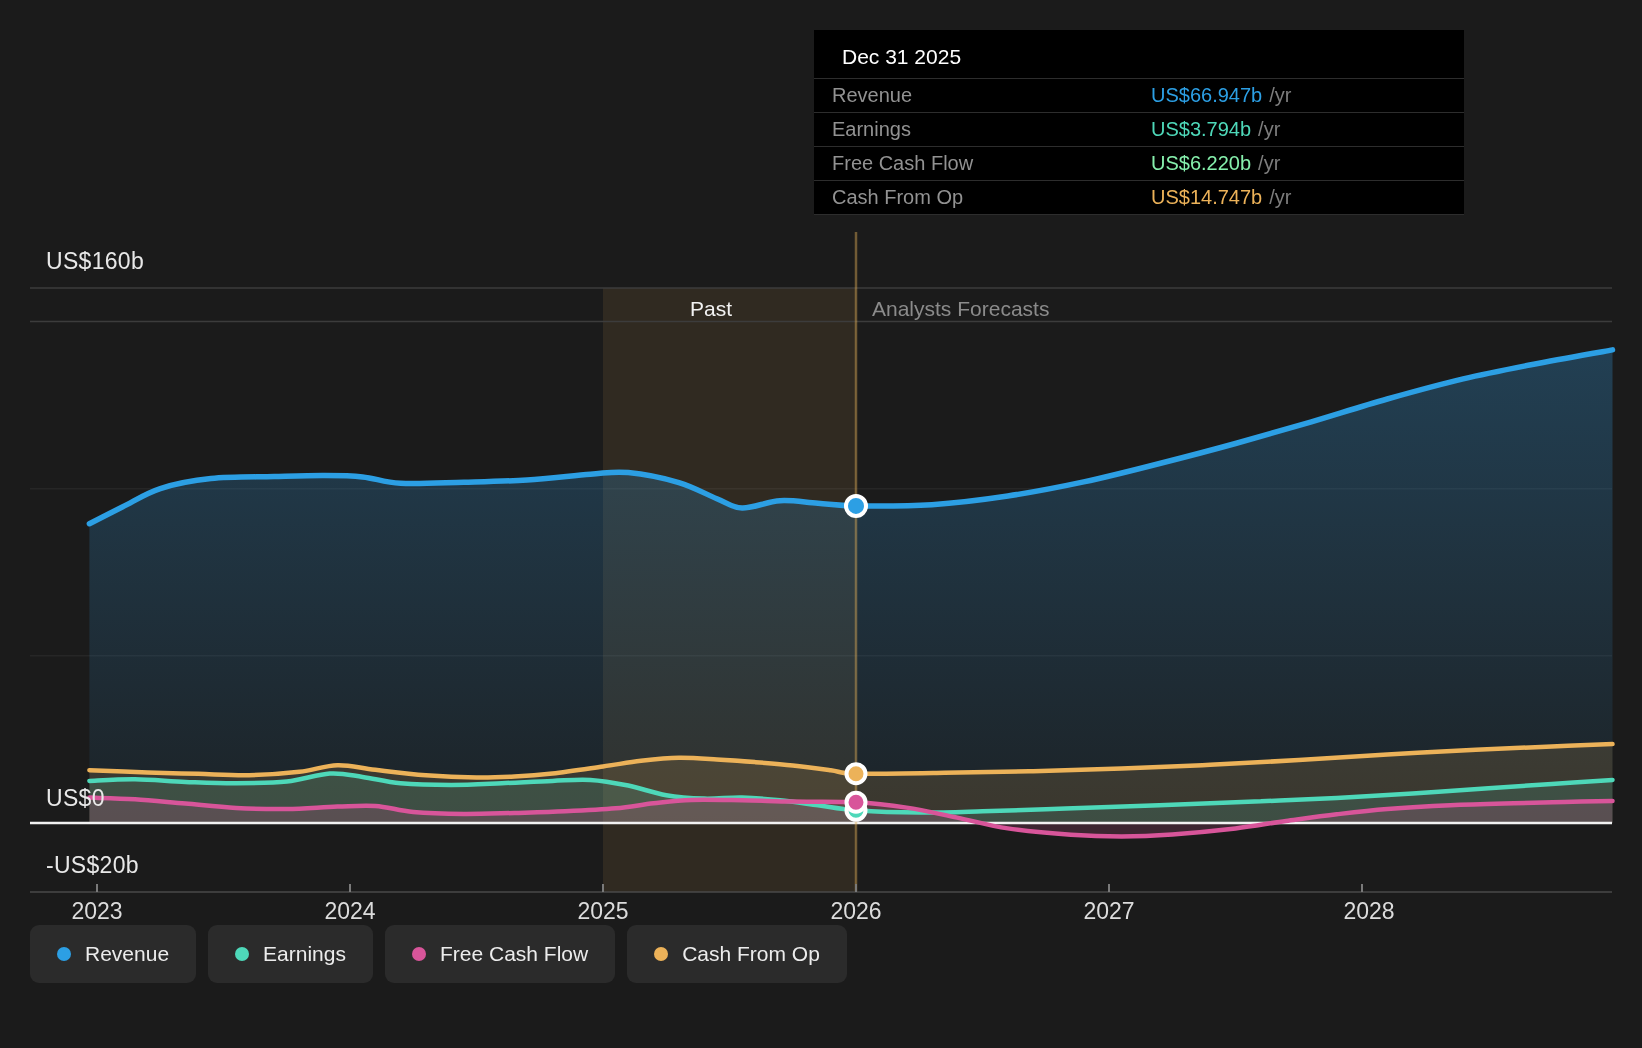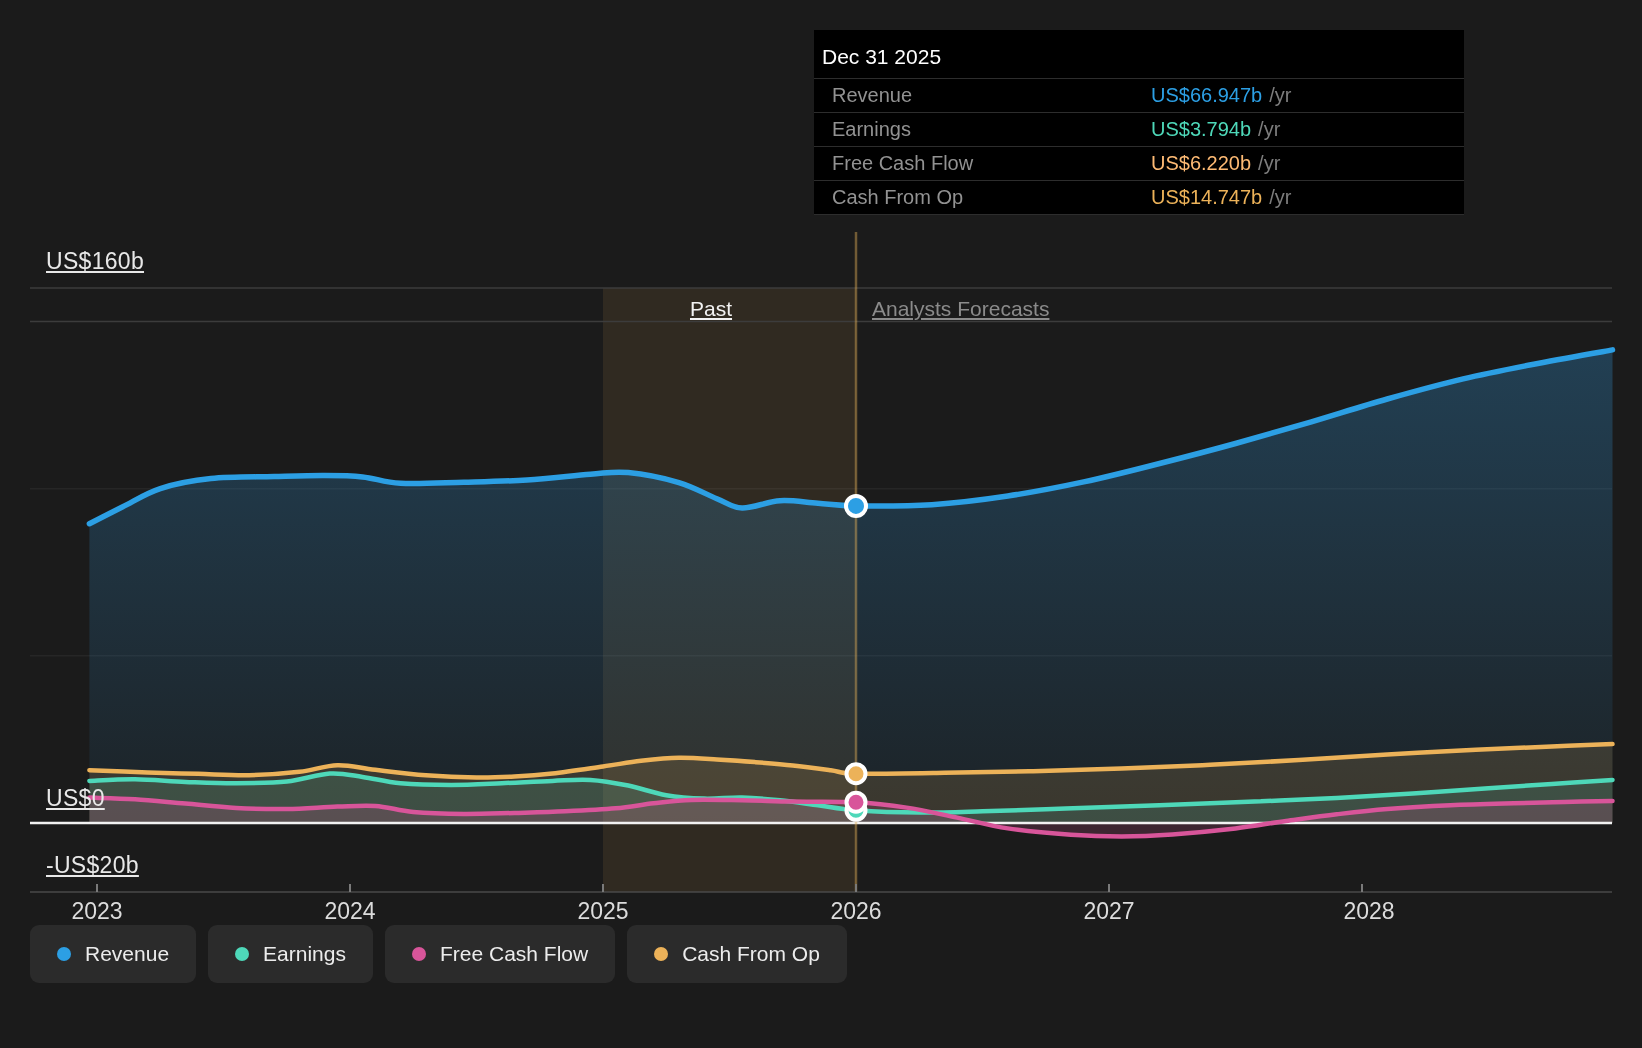--- a/index.html
+++ b/index.html
@@ -1,25 +1,25 @@
 <!DOCTYPE html>
 <html><head>
 <meta charset="utf-8">
 <style>
   html,body{margin:0;padding:0;background:#111;}
   body{font-family:"Liberation Sans","DejaVu Sans",sans-serif;}
   .stage{position:relative;width:1642px;height:1048px;background:#1b1b1b;overflow:hidden;}
   svg.chart{position:absolute;left:0;top:0;}
-  .abs{position:absolute;text-decoration:underline;}
+  .abs{position:absolute;}
   .ylab{color:#e8e8e8;font-size:23px;letter-spacing:.3px;}
   .xlab{position:absolute;color:#dcdcdc;font-size:23px;transform:translateX(-50%);white-space:nowrap;}
   .past-lab{color:#f2f2f2;font-size:21px;}
   .fcst-lab{color:#8b8b8b;font-size:21px;}
   .tooltip{position:absolute;left:814px;top:30px;width:650px;background:#000;box-sizing:border-box;}
-  .tt-title{color:#fff;font-size:21px;padding:15px 18px 9px 8px;}
+  .tt-title{color:#fff;font-size:21px;padding:15px 18px 9px 28px;}
   .tt-row{display:grid;grid-template-columns:1fr 295px;align-items:center;height:33px;
           border-top:1px solid #2d2d2d;padding:0 18px;}
   .tt-row:last-child{border-bottom:1px solid #2d2d2d;}
   .tt-label{color:#929292;font-size:20px;}
   .tt-val{font-size:20px;white-space:nowrap;}
   .tt-suffix{color:#7d7d7d;margin-left:7px;}
   .legend{position:absolute;left:30px;top:925px;display:flex;gap:12px;}
   .pill{display:flex;align-items:center;gap:14px;height:58px;padding:0 27px;background:#2b2b2b;
         border-radius:9px;color:#ececec;font-size:21px;cursor:pointer;white-space:nowrap;}
   .dot{width:14px;height:14px;border-radius:50%;flex:0 0 auto;}
@@ -85,21 +85,21 @@
     <div class="tt-row">
       <span class="tt-label">Revenue</span>
       <span class="tt-val"><span style="color: rgb(44, 159, 228);">US$66.947b</span><span class="tt-suffix">/yr</span></span>
     </div>
     <div class="tt-row">
       <span class="tt-label">Earnings</span>
       <span class="tt-val"><span style="color: rgb(78, 216, 185);">US$3.794b</span><span class="tt-suffix">/yr</span></span>
     </div>
     <div class="tt-row">
       <span class="tt-label">Free Cash Flow</span>
-      <span class="tt-val"><span style="color: #fdba74;">US$6.220b</span><span class="tt-suffix">/yr</span></span>
+      <span class="tt-val"><span style="color: #86efac;">US$6.220b</span><span class="tt-suffix">/yr</span></span>
     </div>
     <div class="tt-row">
       <span class="tt-label">Cash From Op</span>
       <span class="tt-val"><span style="color: rgb(236, 178, 89); margin-top: 12px;">US$14.747b</span><span class="tt-suffix">/yr</span></span>
     </div>
   </div>
 
   <div class="legend">
     <div class="pill">
       <span class="dot" style="background: rgb(44, 159, 228);"></span>

